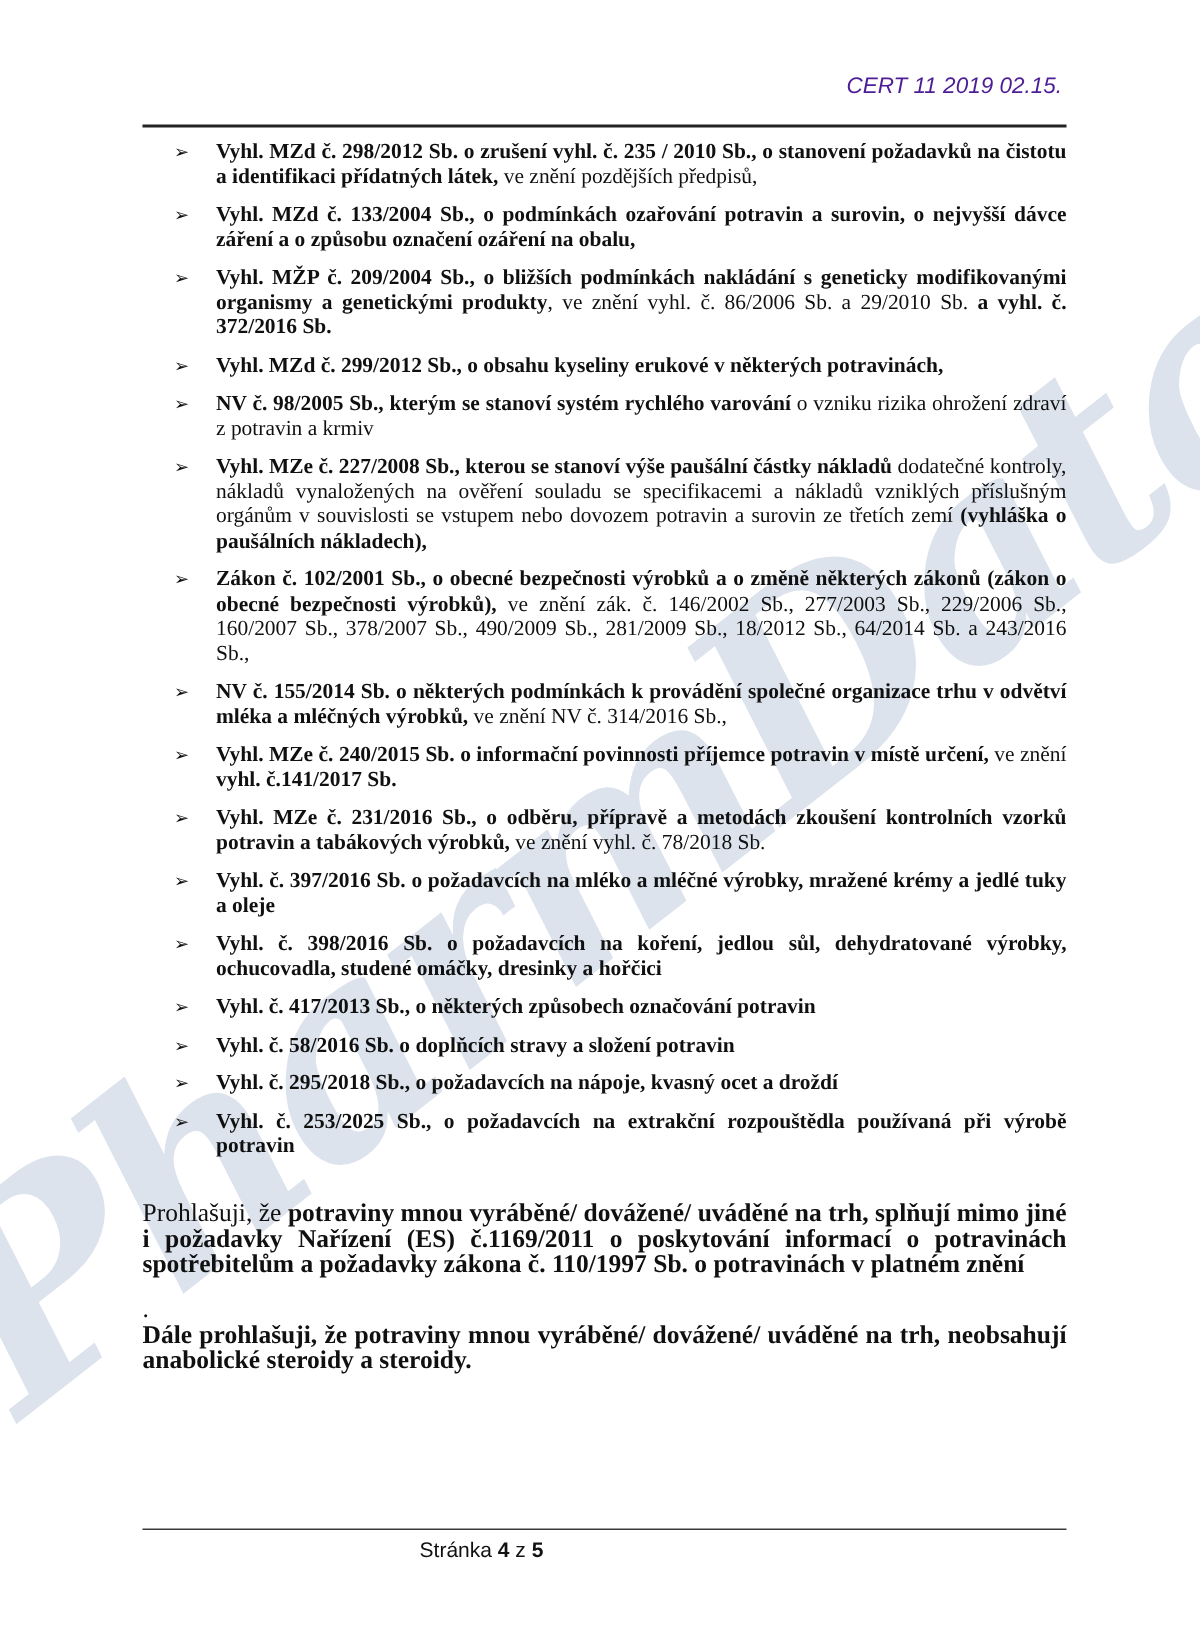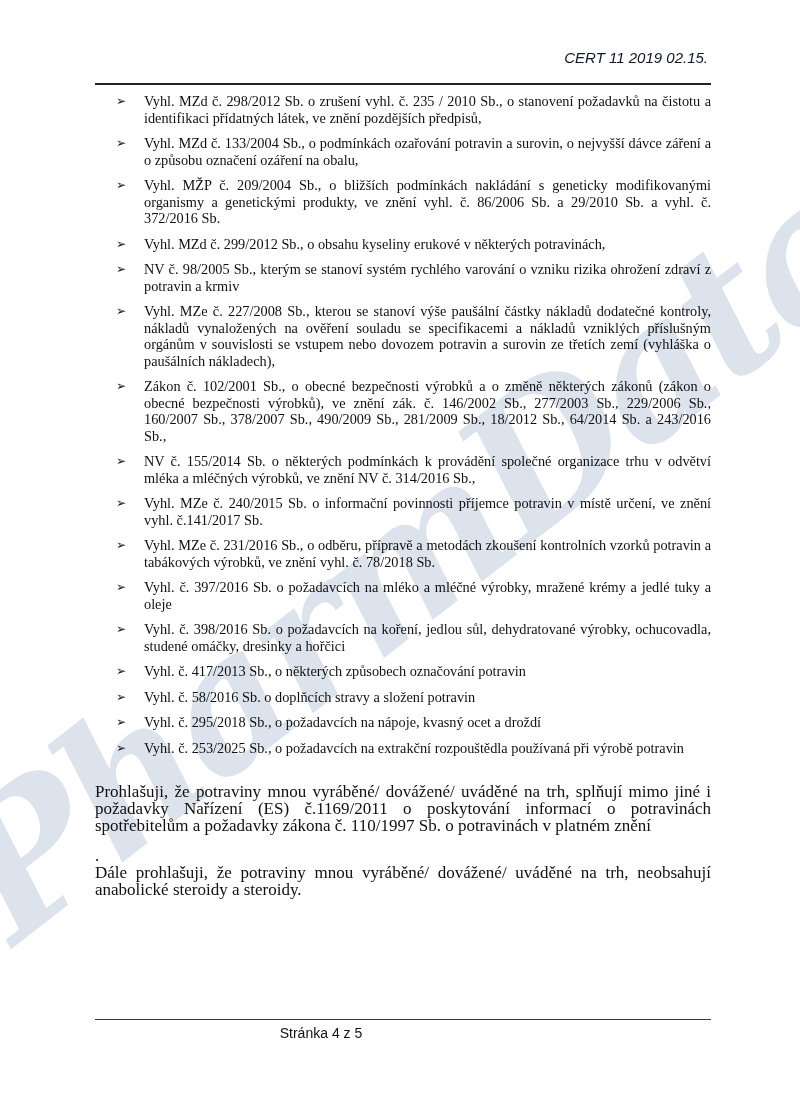--- a/index.html
+++ b/index.html
@@ -20,38 +20,38 @@
     font-size:182px;letter-spacing:-6px;
     color:#dce3ed;
     white-space:nowrap;
     z-index:0;
     user-select:none;
   }
   .layer{position:relative;z-index:1;}
   .hdr{
     position:absolute;top:49px;right:92px;
     font-family:"Liberation Sans", sans-serif;
-    font-style:italic;font-size:15px;color:#0f172a;
+    font-style:italic;font-size:15px;color:#4c1d95;
   }
   .rule-top{
     position:absolute;top:83px;left:95px;width:616px;
     border-top:2.4px solid #232323;
   }
   .content{
     position:absolute;top:93px;left:95px;width:616px;
     font-size:14.3px;line-height:16.5px;
   }
   .item{display:flex;margin:0 0 9px 0;}
   .bullet{
     flex:0 0 49px;box-sizing:border-box;padding-left:21px;
     font-family:"DejaVu Sans", sans-serif;
     font-size:12px;line-height:16.5px;color:#111;
   }
   .itext{flex:1;text-align:justify;}
-  .b{font-weight:normal;}
+  .b{font-weight:bold;}
   .paras{margin-top:27px;font-size:17px;line-height:17px;}
   .para{margin:0;text-align:justify;}
   .para.mb{margin-bottom:13px;}
   .footer-rule{
     position:absolute;top:1019px;left:95px;width:616px;
     border-top:1.8px solid #3a3a3a;
   }
   .footer{
     position:absolute;top:1025px;left:0;width:642px;
     text-align:center;

